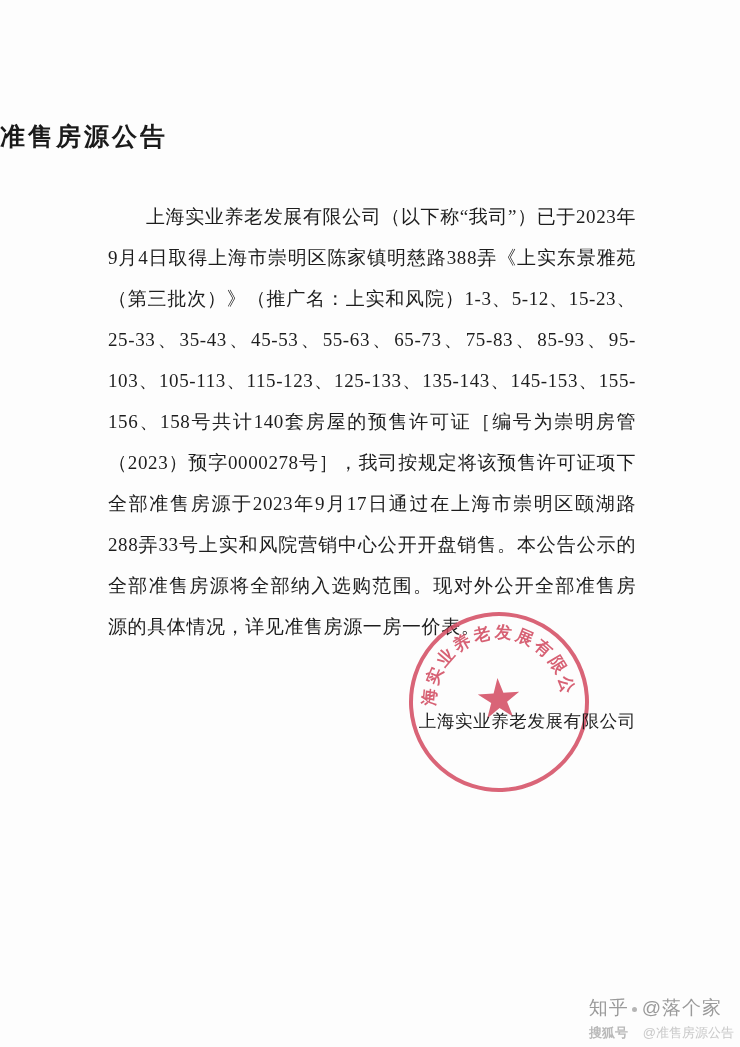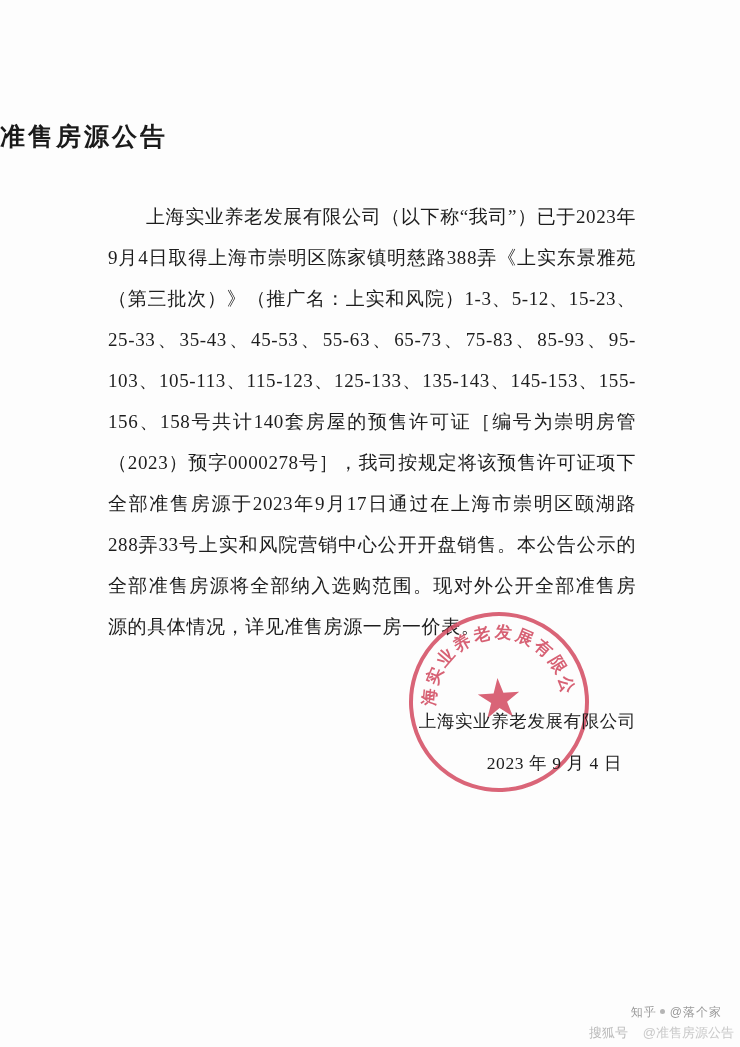--- a/index.html
+++ b/index.html
@@ -94,39 +94,40 @@
     top: 0;
     width: 172px;
     height: 172px;
   }
 
   
   .wm-zhihu {
     position: absolute;
     right: 18px;
     bottom: 26px;
-    font-size: 12px;
+    font-size: 19px;
     color: #9a9a9a;
     font-family: "Liberation Sans", sans-serif;
     letter-spacing: 1px;
   }
   .wm-zhihu .dot {
     display: inline-block;
     width: 5px; height: 5px;
     border-radius: 50%;
     background: #b5b5b5;
     margin: 0 5px 2px 3px;
   }
   .wm-sohu-a {
     position: absolute;
     right: 112px;
     bottom: 5px;
     font-size: 13px;
     color: #b9b9b9;
     font-family: "Liberation Sans", sans-serif;
+    font-weight: bold;
   }
   .wm-sohu-b {
     position: absolute;
     right: 6px;
     bottom: 5px;
     font-size: 13px;
     color: #c9c9c9;
     font-family: "Liberation Sans", sans-serif;
   }
 </style>
@@ -149,21 +150,20 @@
         </defs>
         <text font-size="17" font-weight="bold" fill="#cf4057" font-family="Liberation Serif, serif" letter-spacing="3">
           <textPath href="#sealArc" startOffset="50%" text-anchor="middle">上海实业养老发展有限公司</textPath>
         </text>
       </svg>
     </div>
   </div>
 
   <div class="sign-block">
     <span class="sign-company">上海实业养老发展有限公司</span>
-    <span class="sign-date">2023 年 9 月 4 日</span>
   </div>
 
   <div class="wm-zhihu">
     <span>知乎</span><span class="dot"></span><span>@落个家</span>
   </div>
 
   <div class="wm-sohu-a">搜狐号</div>
   <div class="wm-sohu-b">@准售房源公告</div>
 
 </div>

